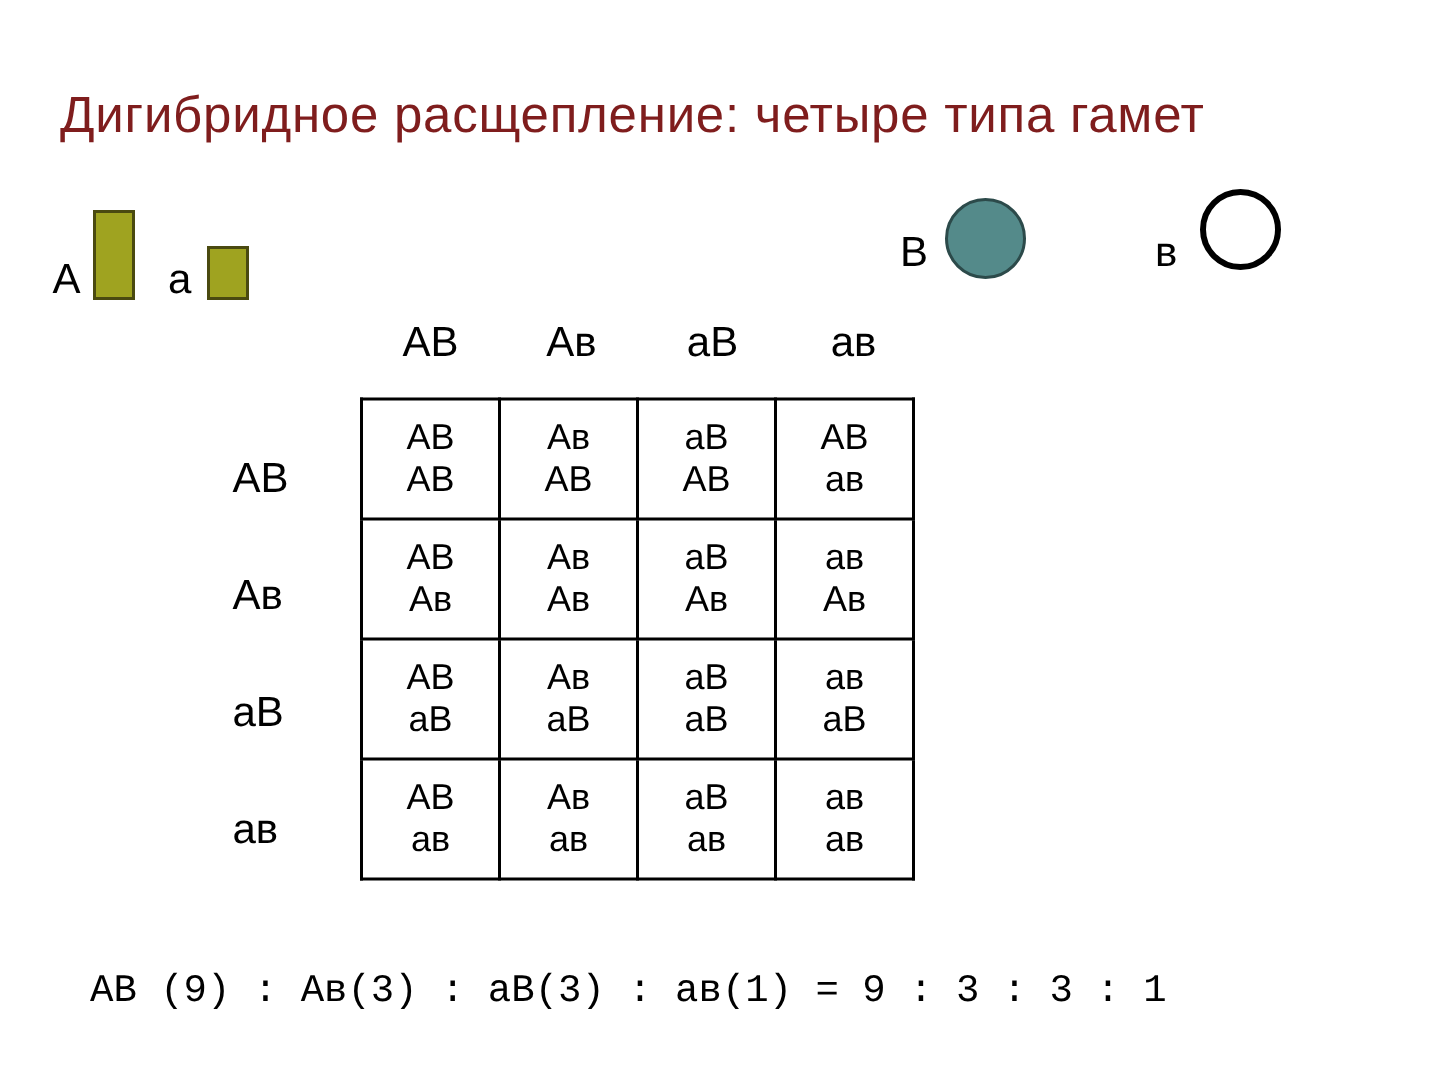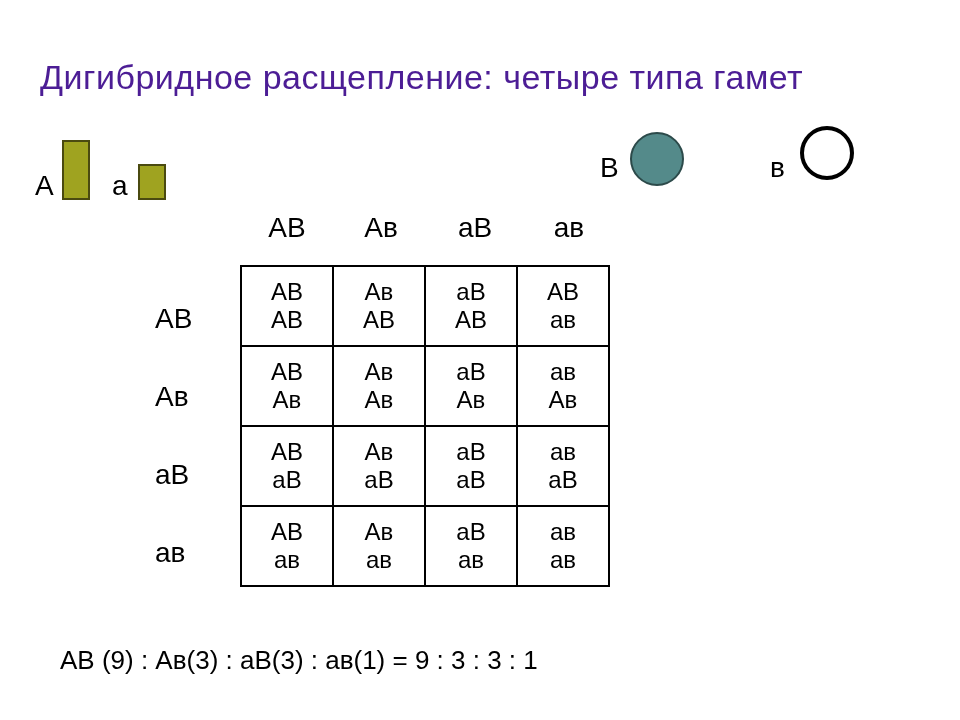--- a/index.html
+++ b/index.html
@@ -11,21 +11,21 @@
     font-family: Arial, Helvetica, sans-serif;
     color: #000000;
     position: relative;
     overflow: hidden;
   }
   .title {
     position: absolute;
     left: 40px;
     top: 58px;
     font-size: 34px;
-    color: #4c1d95;
+    color: #7f1d1d;
     letter-spacing: 0.5px;
   }
 
   
   .legend {
     position: absolute;
     left: 0;
     top: 130px;
     width: 960px;
     height: 90px;
@@ -114,20 +114,21 @@
   }
   .ptable td span {
     display: block;
   }
 
   .ratio {
     position: absolute;
     left: 60px;
     top: 645px;
     font-size: 26px;
+    font-family: Liberation Mono, monospace;
   }
 </style>
 </head>
 <body>
 
 <div class="title">Дигибридное расщепление: четыре типа гамет</div>
 
 <div class="legend">
   <div class="lbl" style="left:35px; top:40px;">А</div>
   <div class="bar-big" style="left:62px; top:10px;"></div>

